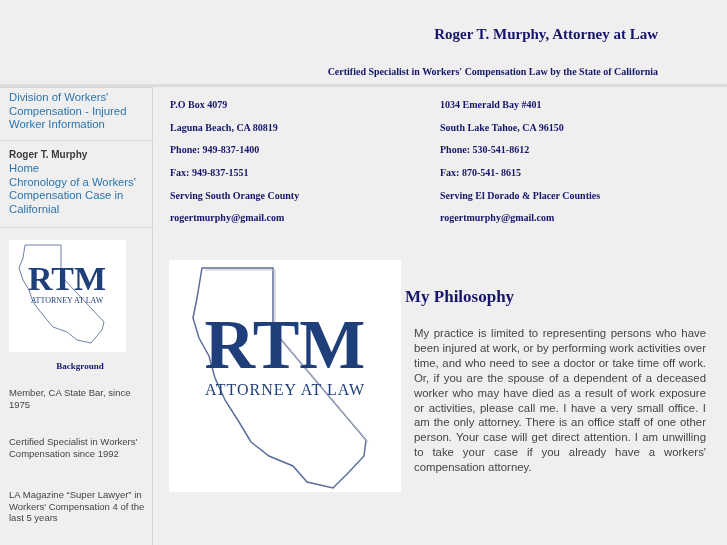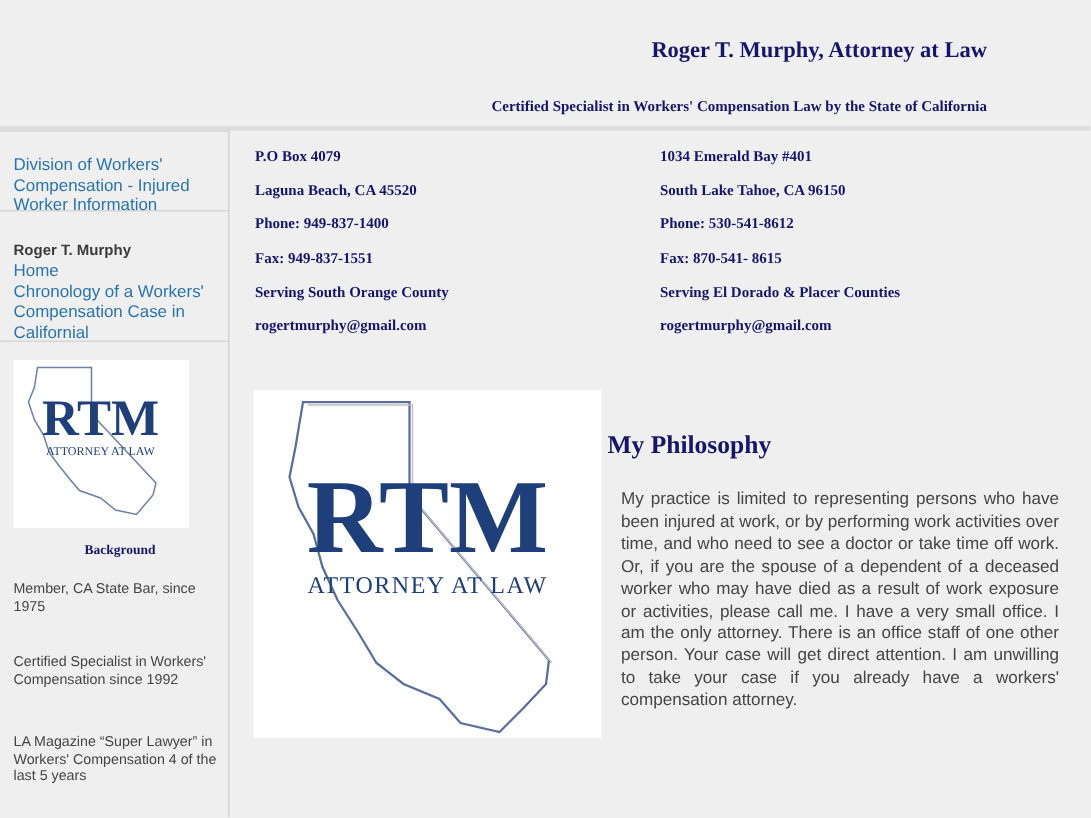--- a/index.html
+++ b/index.html
@@ -25,21 +25,21 @@
     }
     .header-rule {
       position: absolute; left: 0; top: 84px; width: 727px; height: 3px;
       background: #dcdcdc;
     }
     .sidebar {
       position: absolute; left: 0; top: 87px; width: 153px; height: 458px;
       border-right: 1px solid #d4d4d4;
     }
     .sidebar-sep { height: 1px; background: #d6d6d6; width: 153px; }
-    .side-block { padding: 16px 0 0 9px; }
+    .side-block { padding: 3px 0 0 9px; }
     .side-link {
       display: block; color: #2a74ad; font-size: 11.3px; line-height: 13.5px;
       text-decoration: none;
     }
     .side-heading {
       color: #3b3b3b; font-weight: bold; font-size: 10px; line-height: 14px;
       margin-top: 4px;
     }
     .side-logo {
       position: absolute; left: 9px; top: 153px; width: 117px; height: 112px;
@@ -114,21 +114,21 @@
   </div>
 
   <div class="side-bg-title">Background</div>
   <div class="side-fact" style="top:300px;">Member, CA State Bar, since 1975</div>
   <div class="side-fact" style="top:349px;">Certified Specialist in Workers' Compensation since 1992</div>
   <div class="side-fact" style="top:402px;">LA Magazine “Super Lawyer” in Workers' Compensation 4 of the last 5 years</div>
 </div>
 
 <div class="office office-left">
   <div>P.O Box 4079</div>
-  <div>Laguna Beach, CA 45520</div>
+  <div>Laguna Beach, CA 80819</div>
   <div>Phone: 949-837-1400</div>
   <div>Fax: 949-837-1551</div>
   <div>Serving South Orange County</div>
   <div>rogertmurphy@gmail.com</div>
 </div>
 
 <div class="office office-right">
   <div>1034 Emerald Bay #401</div>
   <div>South Lake Tahoe, CA 96150</div>
   <div>Phone: 530-541-8612</div>

